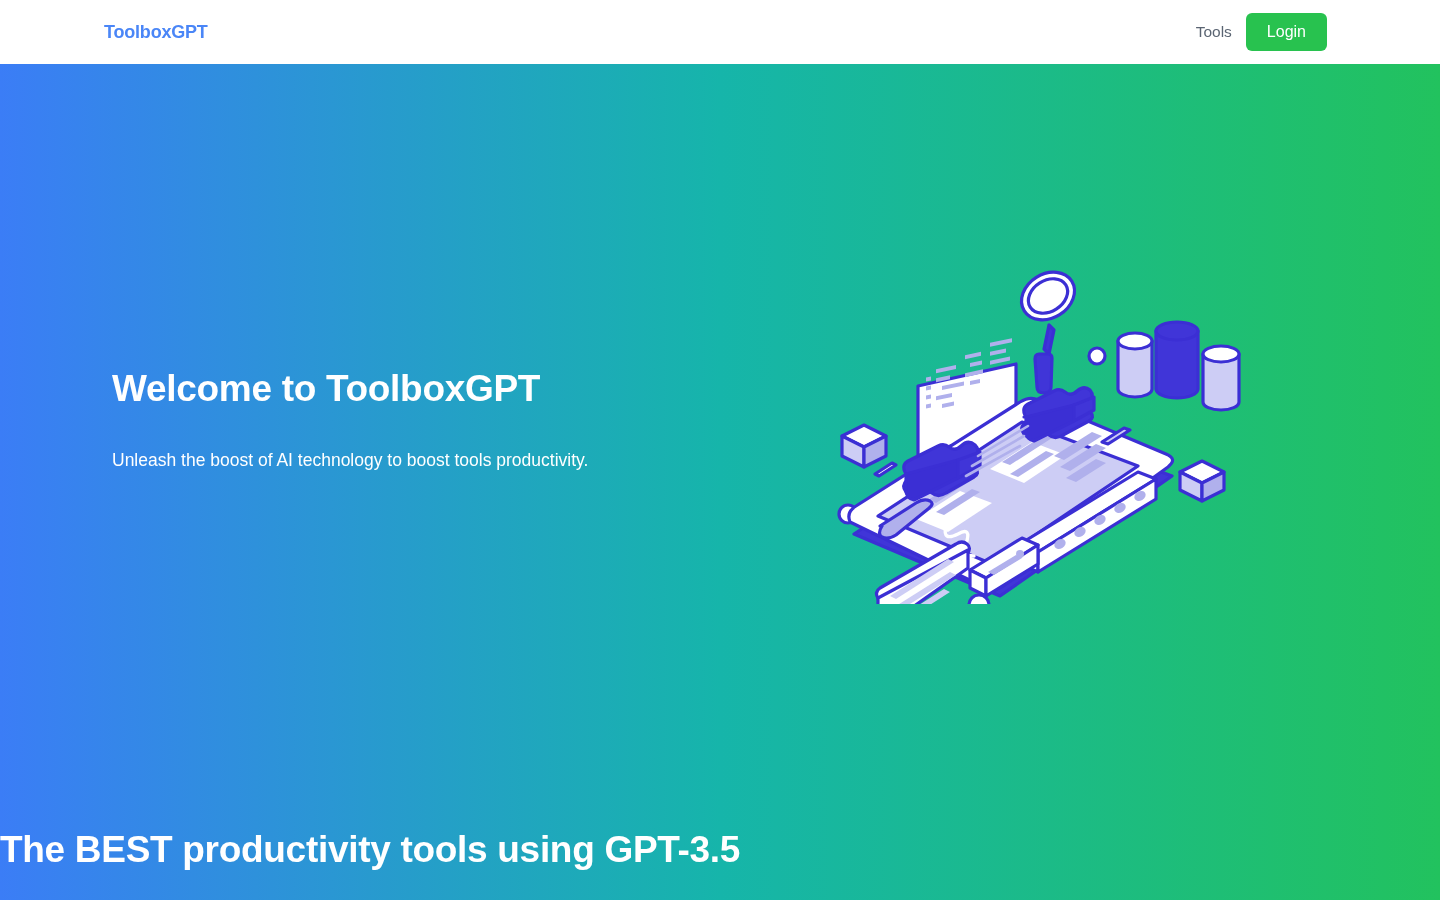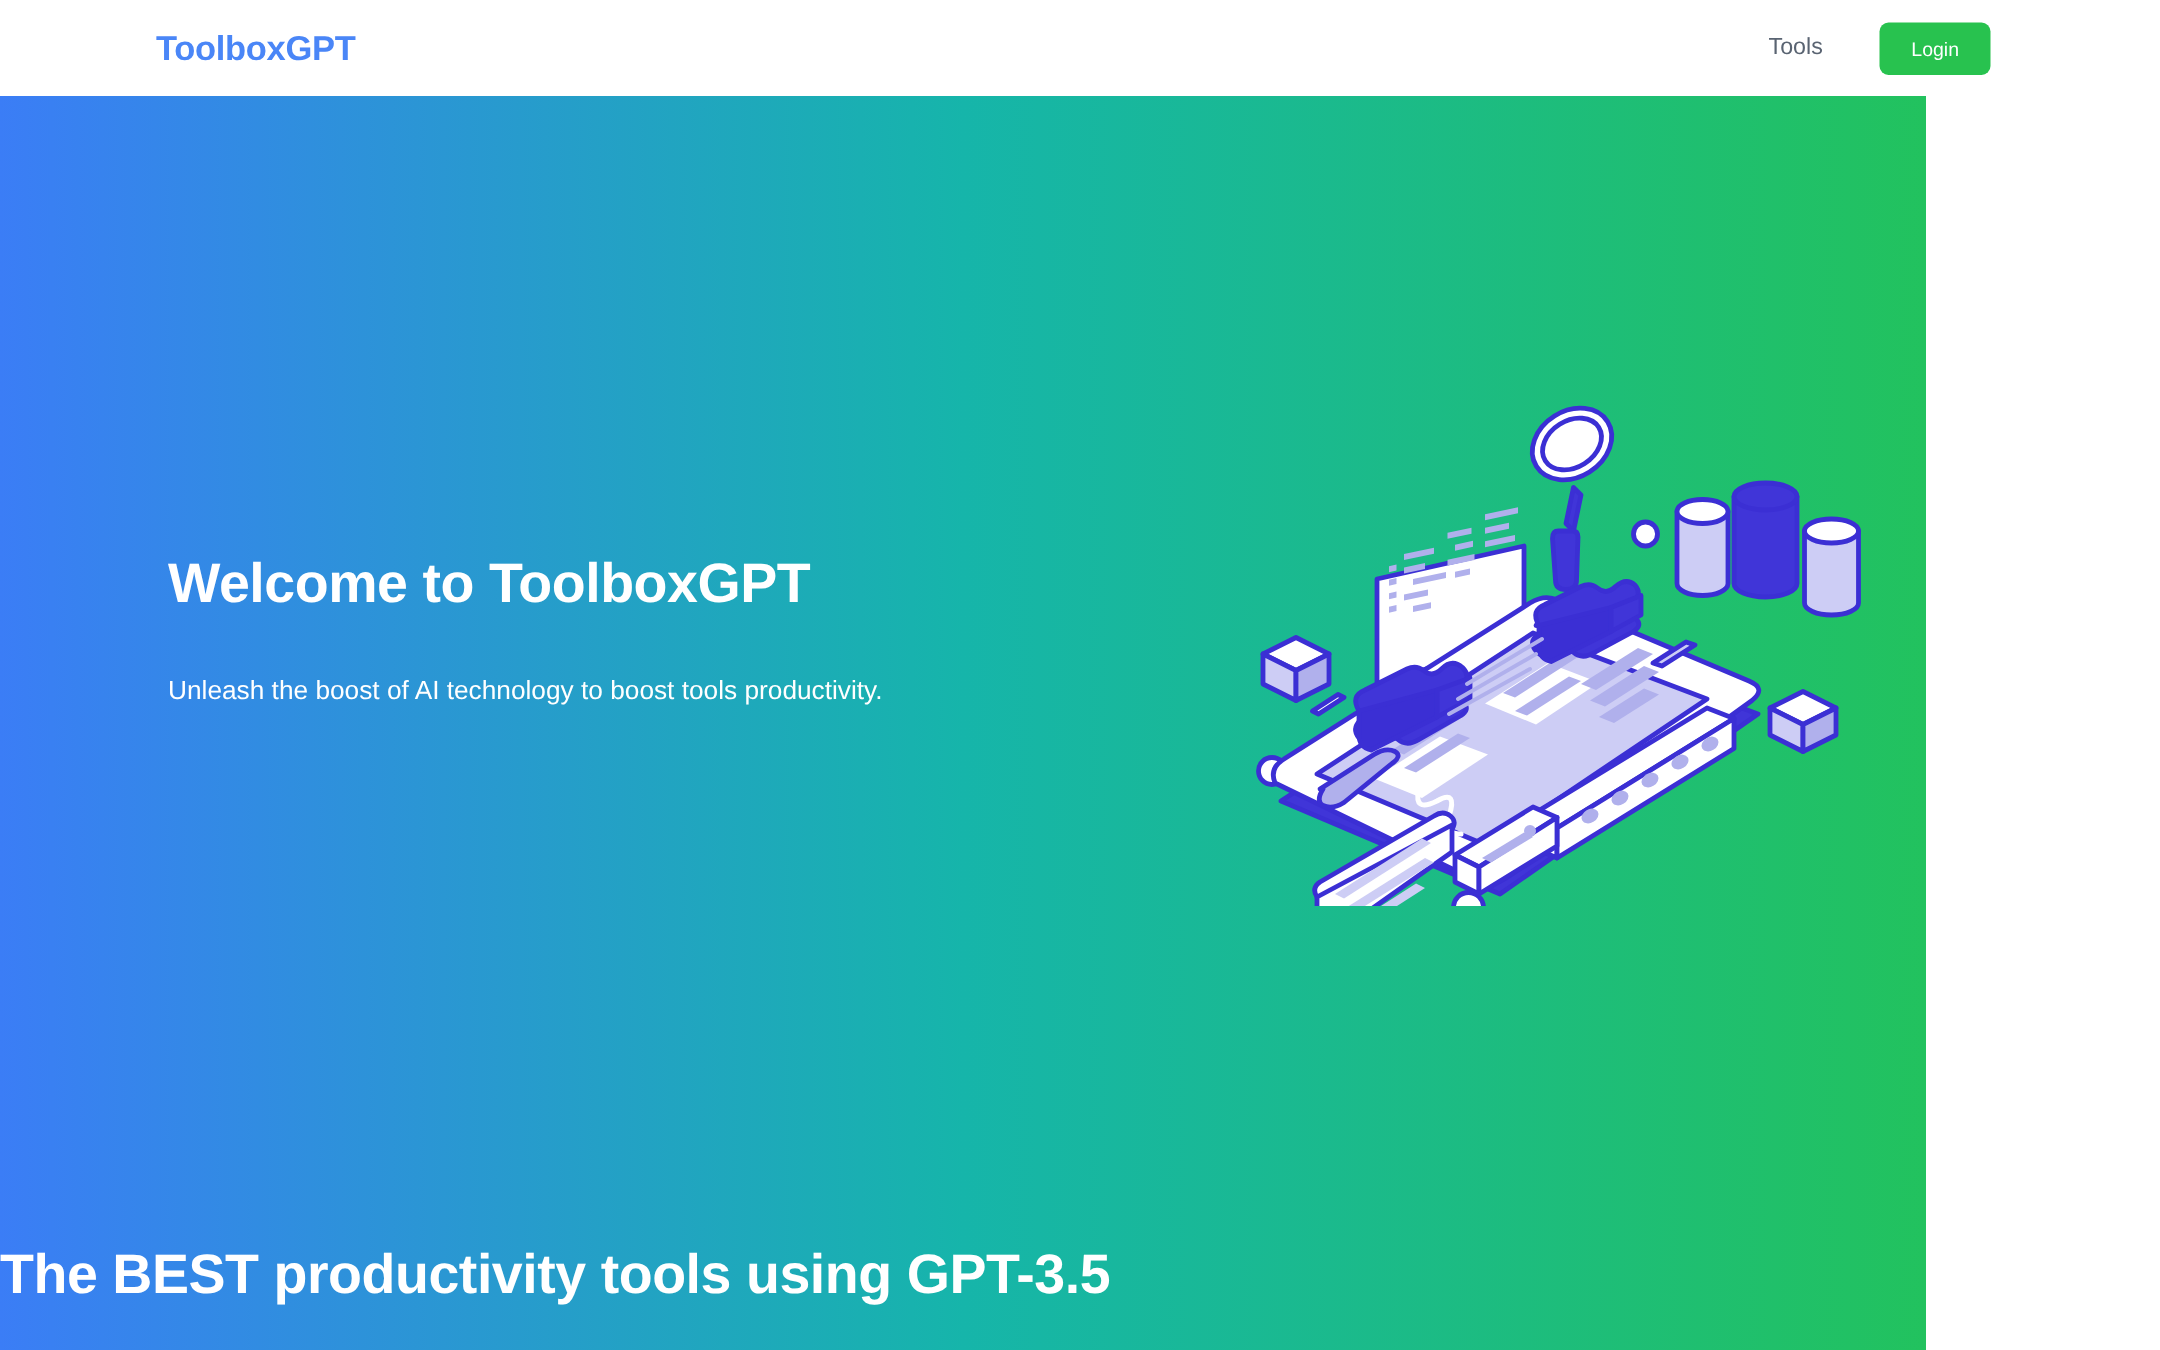--- a/index.html
+++ b/index.html
@@ -23,21 +23,21 @@
     height: 64px;
     background: #ffffff;
     display: flex;
     align-items: center;
     z-index: 20;
   }
 
   .brand {
     position: absolute;
     left: 104px;
-    font-size: 23px;
+    font-size: 18px;
     font-weight: bold;
     letter-spacing: -0.2px;
     color: #4a86f7;
     white-space: nowrap;
     cursor: pointer;
   }
 
   .nav-right {
     position: absolute;
     right: 113px;
@@ -50,35 +50,34 @@
     font-size: 15.5px;
     color: #5a6472;
     text-decoration: none;
     white-space: nowrap;
     cursor: pointer;
   }
 
   .login-btn {
     background: #28c24f;
     color: #ffffff;
-    font-size: 13px;
+    font-size: 16px;
     border: none;
     border-radius: 6px;
     padding: 10px 21px;
     cursor: pointer;
     font-family: "Liberation Sans", sans-serif;
     white-space: nowrap;
-    margin-left: 24px;
   }
 
   
   .hero {
     position: absolute;
     top: 64px; left: 0;
-    width: 1284px;
+    width: 1440px;
     height: 836px;
     background: linear-gradient(90deg, #3b7df6 0%, #16b5aa 50%, #22c25e 100%);
     overflow: hidden;
   }
 
   .hero-text {
     position: absolute;
     left: 112px;
     top: 303px;
     width: 640px;

